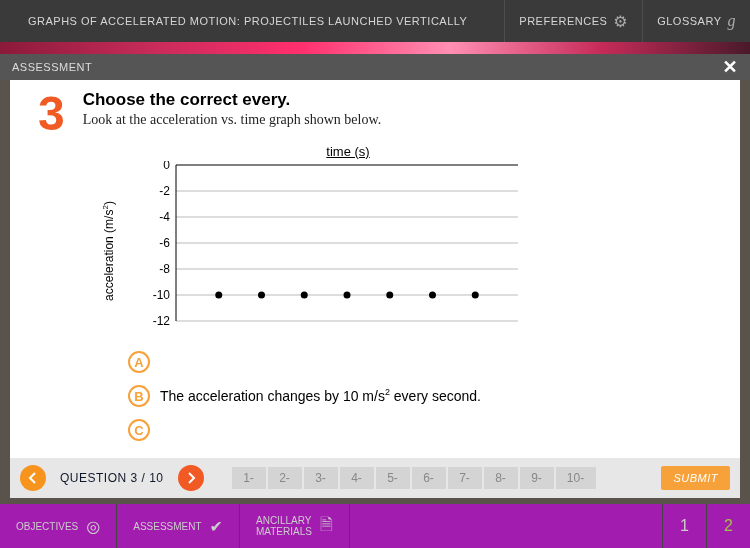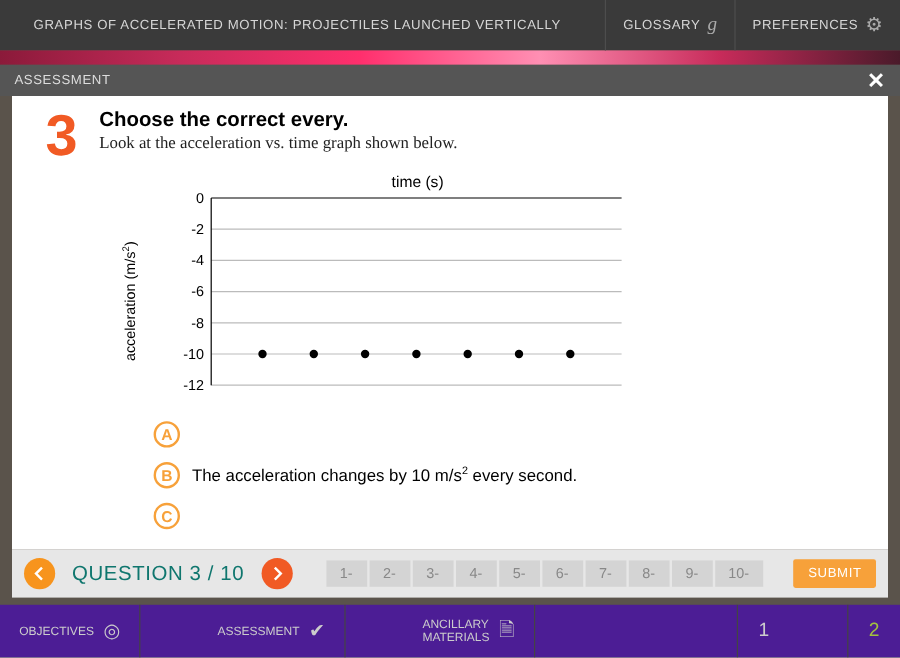--- a/index.html
+++ b/index.html
@@ -17,65 +17,65 @@
   .assess-bar .close { font-size: 18px; font-weight: bold; color: #fff; cursor: pointer; }
 
   .panel { position: relative; background: #fff; margin: 0 10px; height: 378px; padding: 10px 28px 10px 28px; overflow: hidden; }
 
   .qhead { display: flex; gap: 18px; margin-bottom: 4px; }
   .qnum { color: #f15a24; font-size: 48px; font-weight: 800; line-height: 1; }
   .qtext h2 { font-size: 17px; font-weight: 700; margin-bottom: 2px; }
   .qtext p  { font-size: 14px; color: #222; font-family: Liberation Serif, serif; }
 
   .chart-wrap { margin-left: 90px; margin-top: 6px; }
-  .chart-title { font-size: 13px; text-align: center; margin-bottom: 2px; width: 360px; margin-left: 40px; }
+  .chart-title { font-size: 13px; text-align: center; margin-bottom: 2px; width: 360px; margin-left: 40px; text-decoration: underline; }
 
   .chart { position: relative; width: 400px; height: 180px;}
   .ylabel { position: absolute; left: -20px; top: 50%; transform: translate(-50%,-50%) rotate(-90deg); transform-origin: center; font-size: 12px; white-space: nowrap; }
   .chart svg { display: block; }
   .ytick, .xtick { font-size: 12px; }
   .ytick { text-anchor: end; }
   .xtick { text-anchor: middle; }
   .axis { stroke: #000; stroke-width: 1; }
   .grid { stroke: #bbb; stroke-width: 1; }
 
   .answers { margin-top: 4px; }
   .ans { display: flex; align-items: baseline; gap: 10px; padding: 6px 0 6px 90px; font-size: 14px; cursor: pointer; }
   .ans .circle { width: 22px; height: 22px; border: 2px solid #f7a13a; border-radius: 50%; color: #f7a13a; font-weight: 700; display: flex; align-items: center; justify-content: center; font-size: 13px; }
   .ans span.txt sup { font-size: 9px; }
 
   .navrow { height: 40px; background: #e7e7e7; display: flex; align-items: center; padding: 0 10px; gap: 8px; margin: 0 10px;}
   .circlebtn { width: 26px; height: 26px; border-radius: 50%; background: #f15a24; color: #fff; display: flex; align-items: center; justify-content: center; cursor: pointer; font-weight: bold; }
   .circlebtn.prev { background:#f7941d; }
-  .qlabel { font-size: 17px; color: #0f766e; letter-spacing: 0.5px; padding: 0 6px; }
+  .qlabel { font-size: 12px; color: #0f172a; letter-spacing: 0.5px; padding: 0 6px; }
   .tabs { display: flex; gap: 2px; margin-left: 20px; }
   .tab { width: 34px; height: 22px; background: #d4d4d4; color: #888; font-size: 12px; display: flex; align-items: center; justify-content: center; cursor: pointer; }
   .tab.wide { width: 40px; }
   .navrow .flex { flex: 1; }
-  .submit { background: #f7a13a; color: #fff; font-size: 11px; padding: 6px 12px; border-radius: 2px; cursor: pointer; letter-spacing: 0.5px; }
+  .submit { background: #f7a13a; color: #fff; font-size: 11px; padding: 6px 12px; border-radius: 2px; cursor: pointer; letter-spacing: 0.5px; font-style: italic; }
 
-  .bottombar { position: absolute; left:0; right:0; bottom:0; height: 44px; background: #4c1d95; display: flex; align-items: stretch; color: #ccc; font-size: 10px; gap: 48px; }
+  .bottombar { position: absolute; left:0; right:0; bottom:0; height: 44px; background: #a21caf; display: flex; align-items: stretch; color: #ccc; font-size: 10px; }
   .bottombar .bbtn { border-right: 1px solid #444; display: flex; align-items: center; padding: 0 16px; gap: 8px; cursor: pointer;}
   .bottombar .bbtn .ic { font-size: 16px; }
   .bottombar .flex { flex:1; }
   .bottombar .pg { width: 44px; border-left: 1px solid #444; display:flex; align-items:center; justify-content:center; font-size: 16px; cursor:pointer;}
   .bottombar .pg.active { color:#a3c13f; }
 </style>
 </head>
 <body>
 
 <div class="topbar">
   <div class="title">GRAPHS OF ACCELERATED MOTION: PROJECTILES LAUNCHED VERTICALLY</div>
   <div class="btn">
+    <span>PREFERENCES</span>
+    <span style="font-size:16px;color:#aaa">⚙</span>
+  </div>
+  <div class="btn">
     <span>GLOSSARY</span>
     <span style="font-style:italic;font-family:serif;font-size:16px;color:#aaa">g</span>
-  </div>
-  <div class="btn">
-    <span>PREFERENCES</span>
-    <span style="font-size:16px;color:#aaa">⚙</span>
   </div>
 </div>
 
 <div class="mid-strip"></div>
 
 <div class="assess-bar">
   <span>ASSESSMENT</span>
   <span class="spacer"></span>
   <span class="close">✕</span>
 </div>

